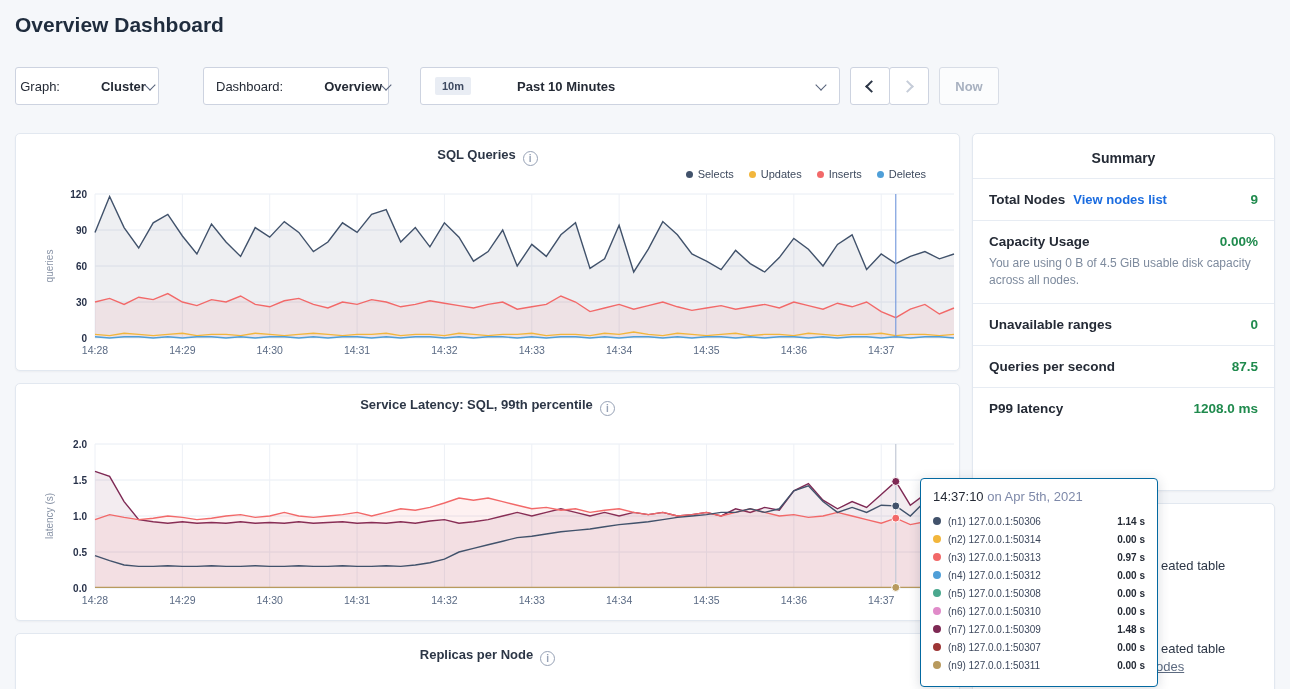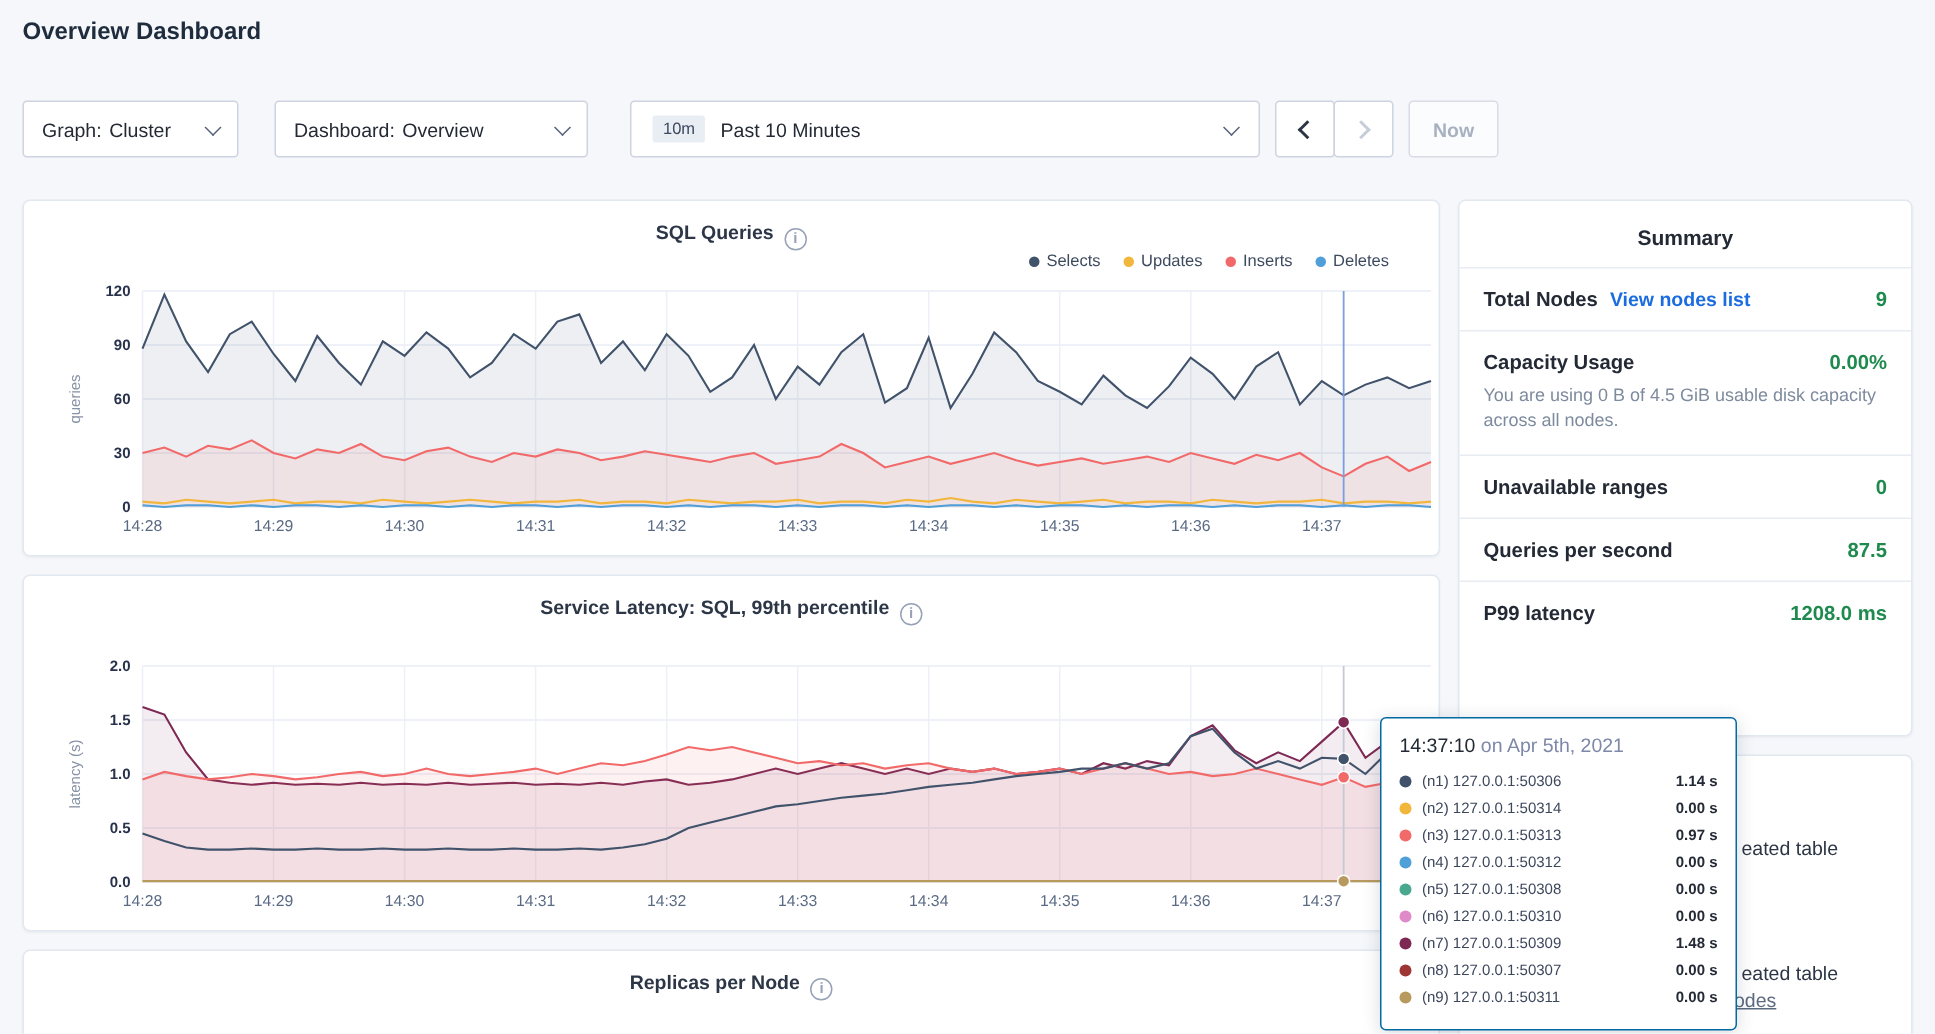--- a/index.html
+++ b/index.html
@@ -4,37 +4,37 @@
 <style>
   * { margin:0; padding:0; box-sizing:border-box; }
   html,body { width:1290px; height:689px; }
   body {
     font-family:"Liberation Sans", sans-serif;
     background:#f5f7fa;
     color:#242a35;
     position:relative;
     overflow:hidden;
   }
-  .page-title { position:absolute; left:15px; top:13px; font-size:16px; font-weight:700; color:#1f2c3d; }
+  .page-title { position:absolute; left:15px; top:13px; font-size:21px; font-weight:700; color:#1f2c3d; }
 
   
   .toolbar { position:absolute; left:0; top:67px; width:100%; height:38px; }
   .dropdown, .sq-btn, .now-btn {
     position:absolute; top:0; height:38px; background:#fff;
     border:1px solid #cdd3e0; border-radius:3px; display:flex; align-items:center;
     font-size:13px; cursor:pointer;
   }
   .dd-graph { left:15px; width:144px; padding:0 12px;justify-content:center; }
-  .dd-dash  { left:183px; width:209px; padding:0 12px; }
+  .dd-dash  { left:203px; width:186px; padding:0 12px; }
   .dd-time  { left:420px; width:420px; padding:0 14px; }
   .dd-label { font-weight:400; margin-right:5px; white-space:nowrap; }
-  .dd-value { font-weight:400; white-space:nowrap; }
+  .dd-value { font-weight:700; white-space:nowrap;margin-left:36px; }
   .caret { width:8px; height:8px; border-right:1.6px solid #56627a; border-bottom:1.6px solid #56627a;
            transform:rotate(45deg); margin-left:auto; margin-top:-3px; flex:none; }
-  .range-badge { background:#e9edf4; color:#3e4a61; font-size:11px; font-weight:400;
+  .range-badge { background:#e9edf4; color:#3e4a61; font-size:11px; font-weight:700;
                  padding:3px 7px; border-radius:2px; margin-right:10px; }
   .sq-btn { width:40px; justify-content:center; }
   .btn-prev { left:850px; }
   .btn-next { left:889px; }
   .chev-l { width:9px; height:9px; border-left:2px solid #2c3646; border-bottom:2px solid #2c3646; transform:rotate(45deg); margin-left:3px; }
   .chev-r { width:9px; height:9px; border-left:2px solid #c6cdd9; border-bottom:2px solid #c6cdd9; transform:rotate(-135deg); margin-right:3px; }
   .now-btn { left:939px; width:60px; justify-content:center; background:#fbfcfd; border-color:#d8dde6;
              color:#a8b1c0; font-weight:700; cursor:default; }
 
   

